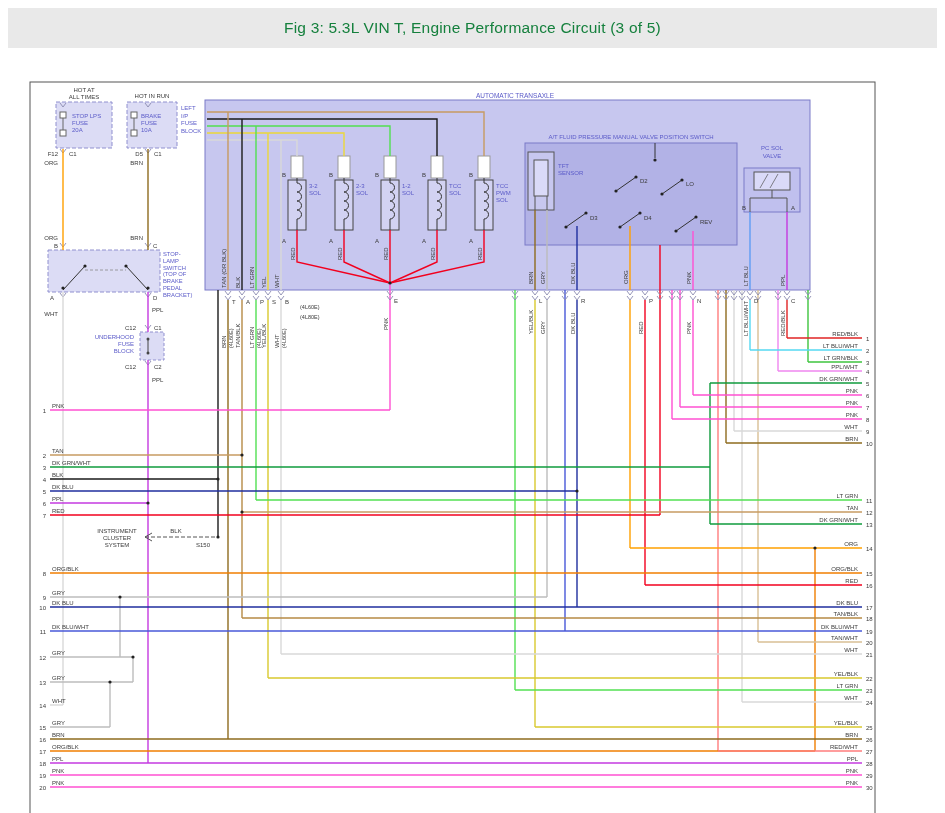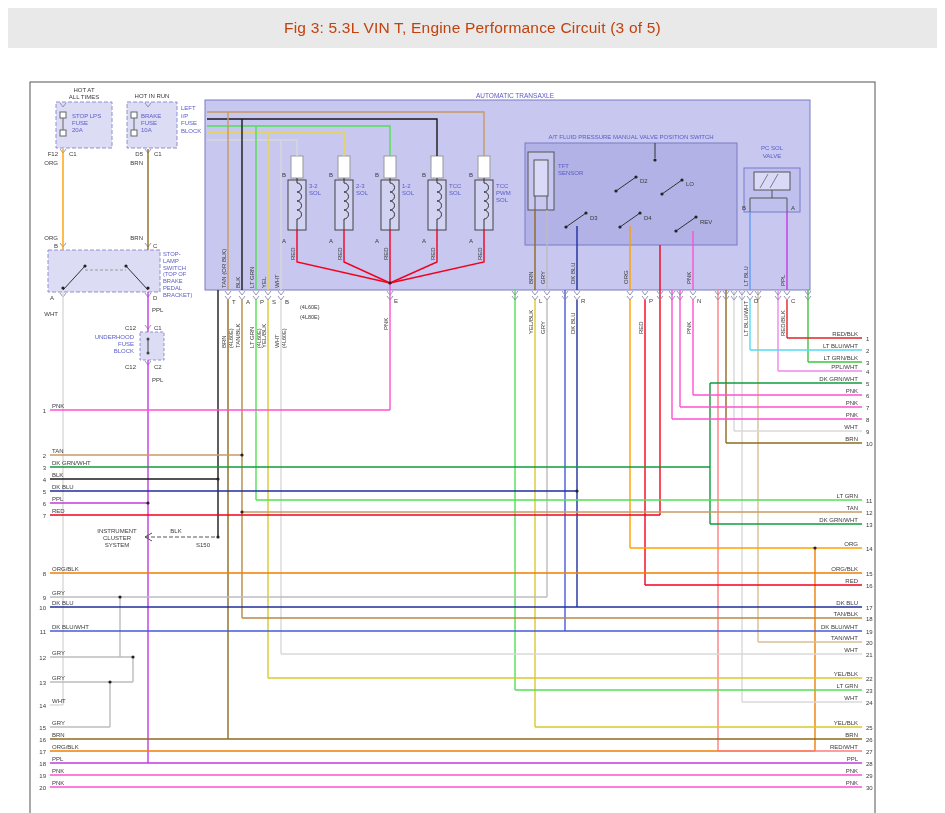--- a/index.html
+++ b/index.html
@@ -1,18 +1,18 @@
 <!DOCTYPE html>
 <html><head>
 <meta charset="utf-8">
 <style>
   html,body{margin:0;padding:0;background:#ffffff;}
   body{width:945px;height:813px;position:relative;overflow:hidden;font-family:"Liberation Sans",sans-serif;}
   .titlebar{position:absolute;left:8px;top:8px;width:929px;height:40px;background:#e9e9e9;display:flex;align-items:center;justify-content:center;}
-  .titlebar span{font-size:15.5px;color:#c2410c;letter-spacing:.2px;}
+  .titlebar span{font-size:15.5px;color:#15803d;letter-spacing:.2px;}
   svg{position:absolute;left:0;top:0;}
   svg text{font-family:"Liberation Sans",sans-serif;}
 </style>
 </head>
 <body>
 
 <div class="titlebar">
   <span>Fig 3: 5.3L VIN T, Engine Performance Circuit (3 of 5)</span>
 </div>
 

